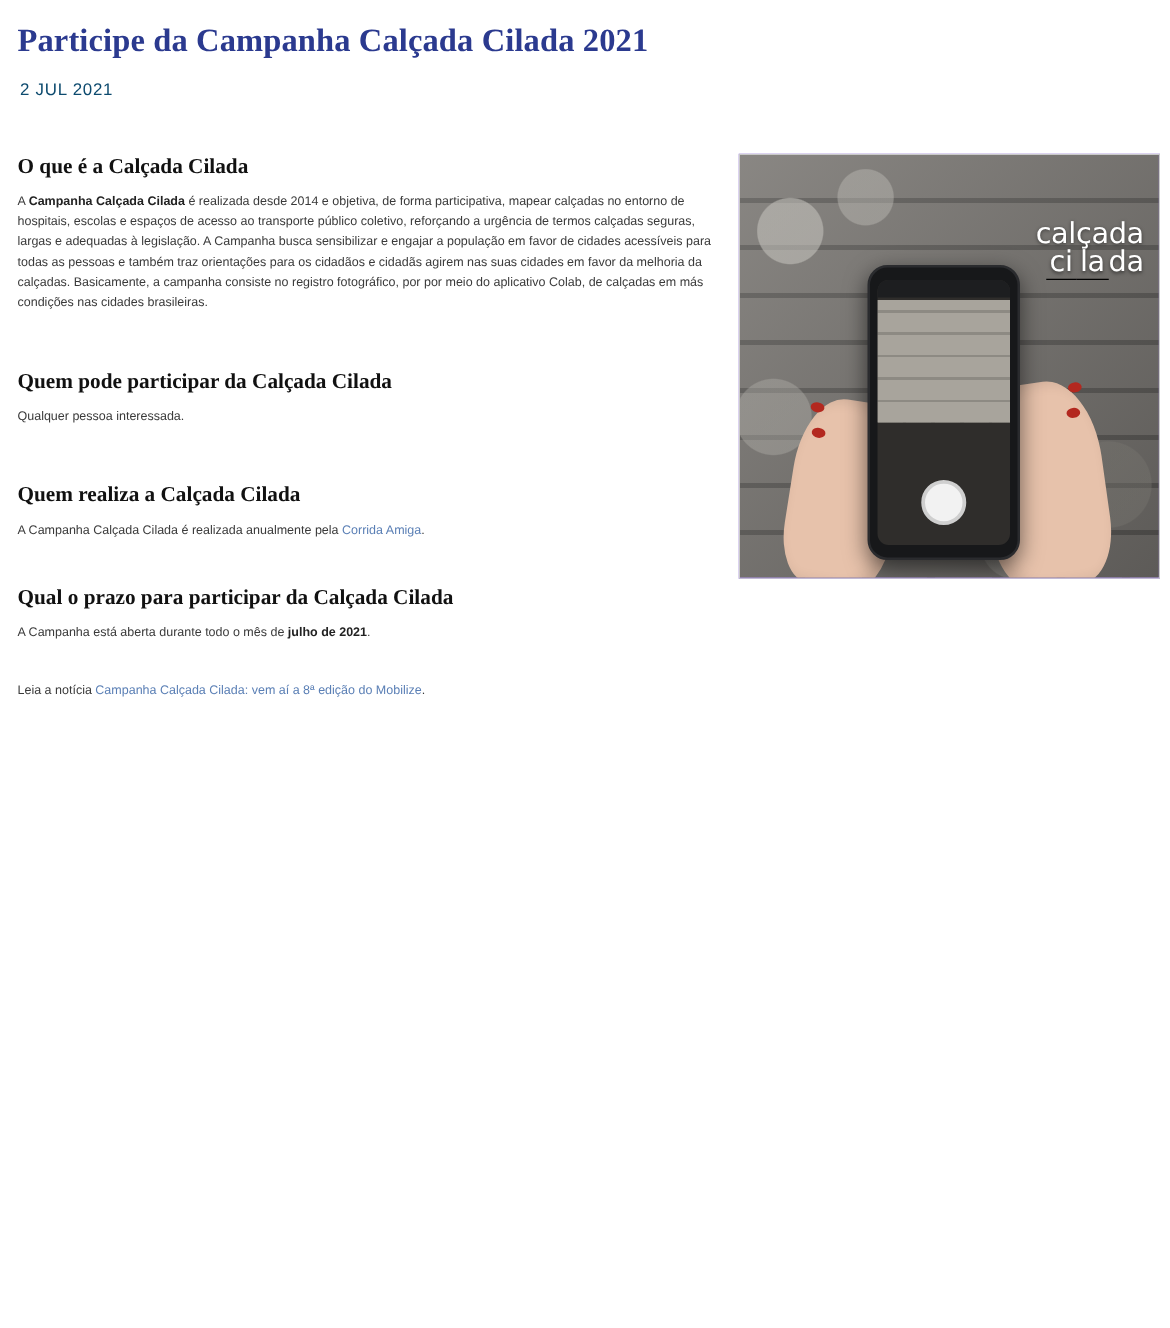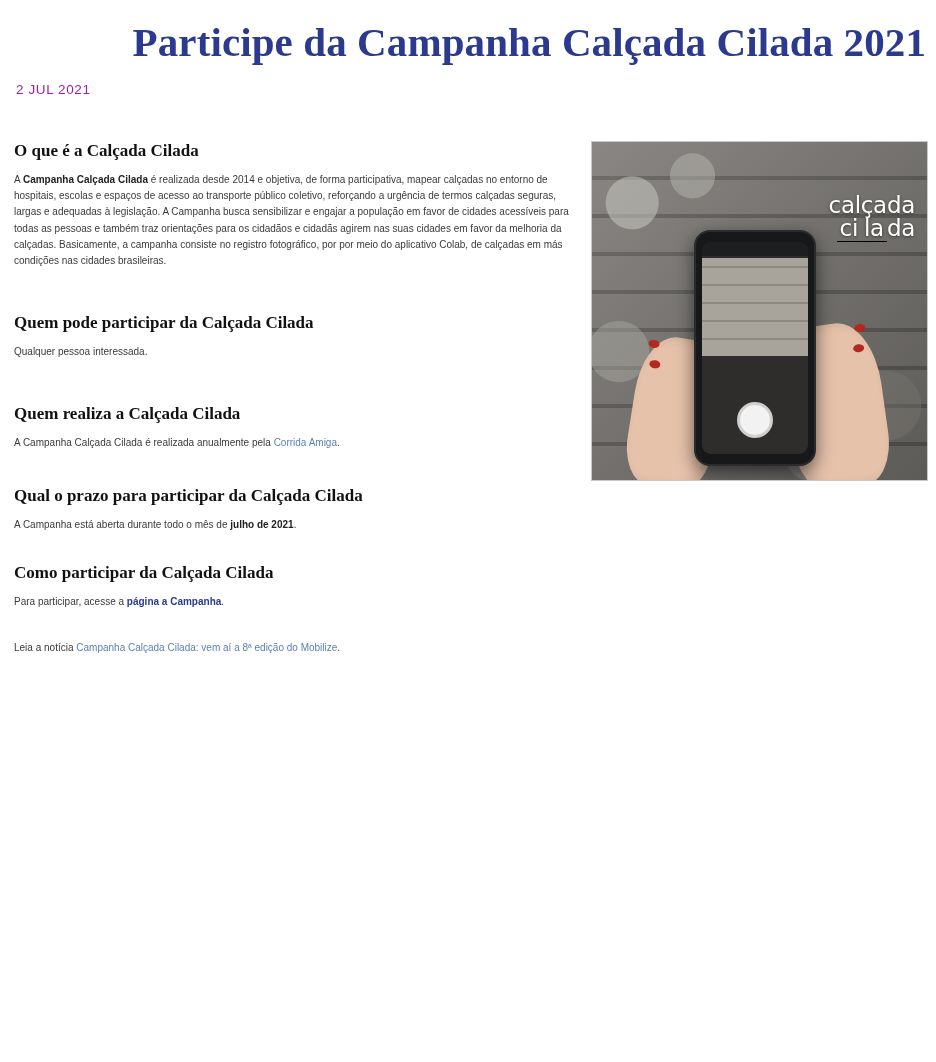--- a/index.html
+++ b/index.html
@@ -16,29 +16,29 @@
   }
   .page {
     width: 936px;
     position: relative;
     box-sizing: border-box;
     padding: 18px 10px 0 14px;
   }
   .page-title {
     font-family: "Liberation Serif", serif;
     font-weight: bold;
-    font-size: 41px;
+    font-size: 26px;
     color: #2b3a8f;
-    text-align: right;
+    text-align: left;
     margin: 0 0 16px 0;
     letter-spacing: 0.1px;
   }
   .post-date {
     font-size: 13.5px;
-    color: #a21caf;
+    color: #0c4a6e;
     margin: 6px 0 22px 2px;
     letter-spacing: 0.6px;
   }
   .content {
     position: relative;
   }
   .figure {
     float: right;
     width: 335px;
     margin: 0 0 14px 22px;
@@ -231,23 +231,19 @@
       <h3 class="section">Quem realiza a Calçada Cilada</h3>
       <p class="body"><span>A Campanha Calçada Cilada é realizada anualmente pela </span><a class="link" href="#">Corrida Amiga</a><span>.</span></p>
     </div>
 
 
     <div class="blk-tight">
       <h3 class="section">Qual o prazo para participar da Calçada Cilada</h3>
       <p class="body"><span>A Campanha está aberta durante todo o mês de </span><span class="b">julho de 2021</span><span>.</span></p>
     </div>
 
-    <div class="blk-tight">
-      <h3 class="section">Como participar da Calçada Cilada</h3>
-      <p class="body"><span>Para participar, acesse a </span><a class="link-strong" href="#">página a Campanha</a><span>.</span></p>
-    </div>
 
     <div>
       <p class="body"><span>Leia a notícia </span><a class="link" href="#">Campanha Calçada Cilada: vem aí a 8ª edição do Mobilize</a><span>.</span></p>
     </div>
 
   </div>
 </div>
 
 </body></html>

